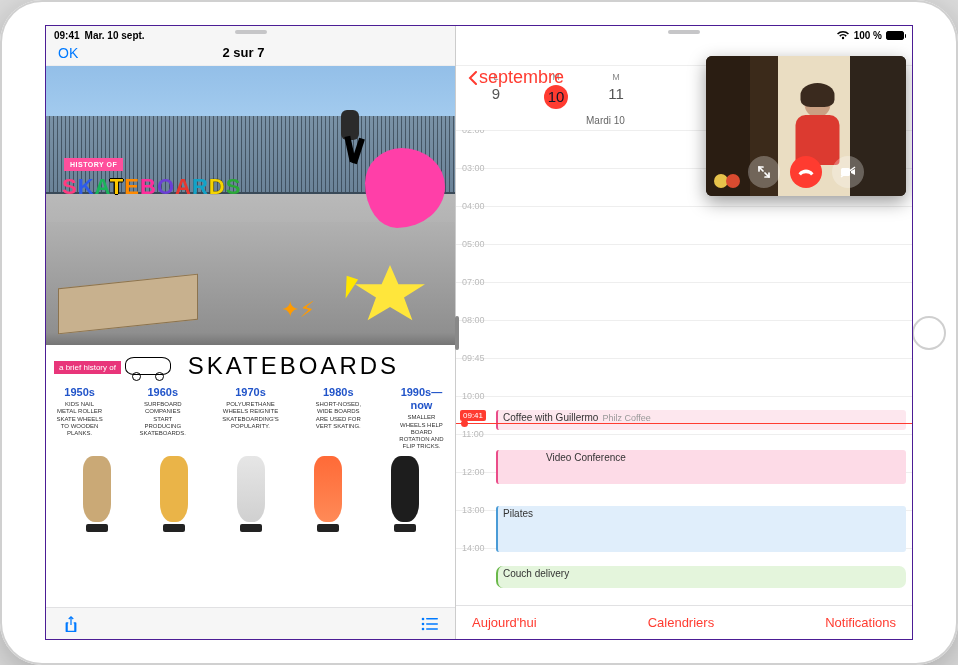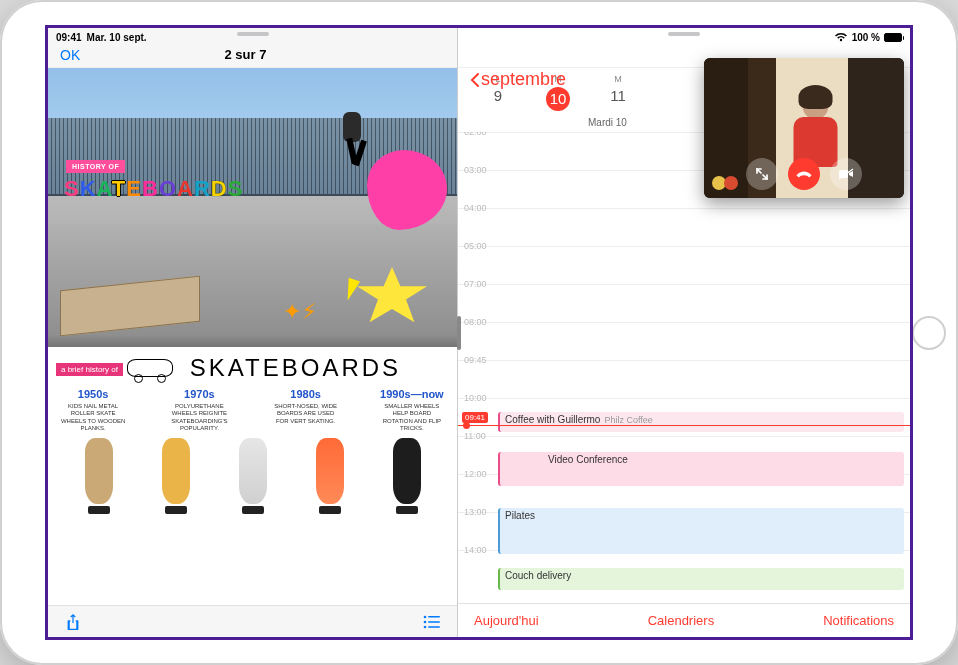--- a/index.html
+++ b/index.html
@@ -18,21 +18,21 @@
     padding: 25px 45px;
   }
   .home-button {
     position: absolute; right: 12px; top: 50%; transform: translateY(-50%);
     width: 34px; height: 34px; border-radius: 50%;
     border: 2px solid #cfcfcf; background: #fff;
   }
   .screen {
     width: 868px; height: 615px;
     background: #f5f5f7;
-    border: 3px solid #4c1d95;
+    border: 1px solid #4c1d95;
     display: flex;
     position: relative;
     overflow: hidden;
   }
   
   .status-bar {
     position: absolute; top: 0; left: 0; right: 0;
     height: 16px;
     font-size: 10px; font-weight: 600;
     display: flex; justify-content: space-between; align-items: center;
@@ -106,30 +106,30 @@
   .left-toolbar{ height:32px; border-top:1px solid #e1e1e3; background:#f6f6f6; display:flex; justify-content:space-between; align-items:center; padding:0 14px;}
   .icon-btn{ width:22px; height:22px; display:flex; align-items:center; justify-content:center; color:#007aff;}
   
   .right-header { height: 40px; padding: 14px 12px 0; position: relative; border-bottom: 1px solid #eee;}
   .right-header .grabber{ top: 4px;}
   .back-link { color:#ff3b30; font-size:18px; display:flex; align-items:center; gap:2px;margin-top:27px;}
   .day-selector { display:flex; padding:6px 0 4px 10px; font-size:10px; color:#555; gap:0;}
   .day-col{width:60px; text-align:center;}
   .day-letter{font-size:9px; color:#888;}
   .day-num{font-size:15px; margin-top:3px;}
-  .day-col.today .day-num{ background:#ff3b30; color:#ffffff; width:24px;height:24px;line-height:24px; border-radius:50%; margin:3px auto 0;}
+  .day-col.today .day-num{ background:#ff3b30; color:#0f172a; width:24px;height:24px;line-height:24px; border-radius:50%; margin:3px auto 0;}
   .subdate{ font-size:10px; color:#666; padding:2px 0 4px 130px;}
   .hours{ flex:1; overflow:hidden; position:relative; font-size:9px; color:#aaa;}
   .hour-row{height:38px; border-top:1px solid #eee; position:relative;}
   .hour-row .label{position:absolute; left:6px; top:-6px; font-size:9px; color:#bbb;}
   .event{position:absolute; left:40px; right:6px; border-radius:3px; padding:2px 5px; font-size:10px; color:#333; overflow:hidden; border-left:2px solid;}
   .ev-pink{background:#fde7ee; border-color:#e94c89;}
   .ev-pink2{background:#fddbe7; border-color:#ea4c89;padding-left:48px;}
   .ev-blue{background:#e0eefb; border-color:#4a9bd6;}
-  .ev-green{background:#e4f5dc; border-color:#6ab84a;}
+  .ev-green{background:#e4f5dc; border-color:#6ab84a;border-radius:7px;}
   .ev-loc{color:#999;font-size:9px;margin-left:4px;}
   .now-line{position:absolute; left:0; right:0; height:0; border-top:1px solid #ff3b30;}
   .now-line::before{content:""; position:absolute; left:5px; top:-4px; width:7px;height:7px; background:#ff3b30; border-radius:50%;}
   .now-time{position:absolute; left:4px; top:-14px; background:#ff3b30; color:#fff; font-size:8px; padding:1px 3px; border-radius:2px;}
   .right-toolbar{ height:34px; border-top:1px solid #e1e1e3; display:flex; justify-content:space-between; align-items:center; padding:0 16px; font-size:13px; color:#ff3b30;}
   
   .pip{
     position:absolute; top:30px; right:6px; width:200px; height:140px;
     background:#1c140e; border-radius:6px; overflow:hidden; box-shadow:0 6px 18px rgba(0,0,0,0.4);
     z-index:60;
@@ -207,20 +207,24 @@
           <span class="brief-tag">a brief history of</span>
           <span class="sk-icon"></span>
           <span class="info-title">SKATEBOARDS</span>
         </div>
         <div class="decades">
           <div class="decade">
               <div class="yr">1950s</div>
               <div>KIDS NAIL METAL ROLLER SKATE WHEELS TO WOODEN PLANKS.</div>
             </div>
           <div class="decade">
+              <div class="yr">1960s</div>
+              <div>SURFBOARD COMPANIES START PRODUCING SKATEBOARDS.</div>
+            </div>
+          <div class="decade">
               <div class="yr">1970s</div>
               <div>POLYURETHANE WHEELS REIGNITE SKATEBOARDING'S POPULARITY.</div>
             </div>
           <div class="decade">
               <div class="yr">1980s</div>
               <div>SHORT-NOSED, WIDE BOARDS ARE USED FOR VERT SKATING.</div>
             </div>
           <div class="decade">
               <div class="yr">1990s—now</div>
               <div>SMALLER WHEELS HELP BOARD ROTATION AND FLIP TRICKS.</div>

